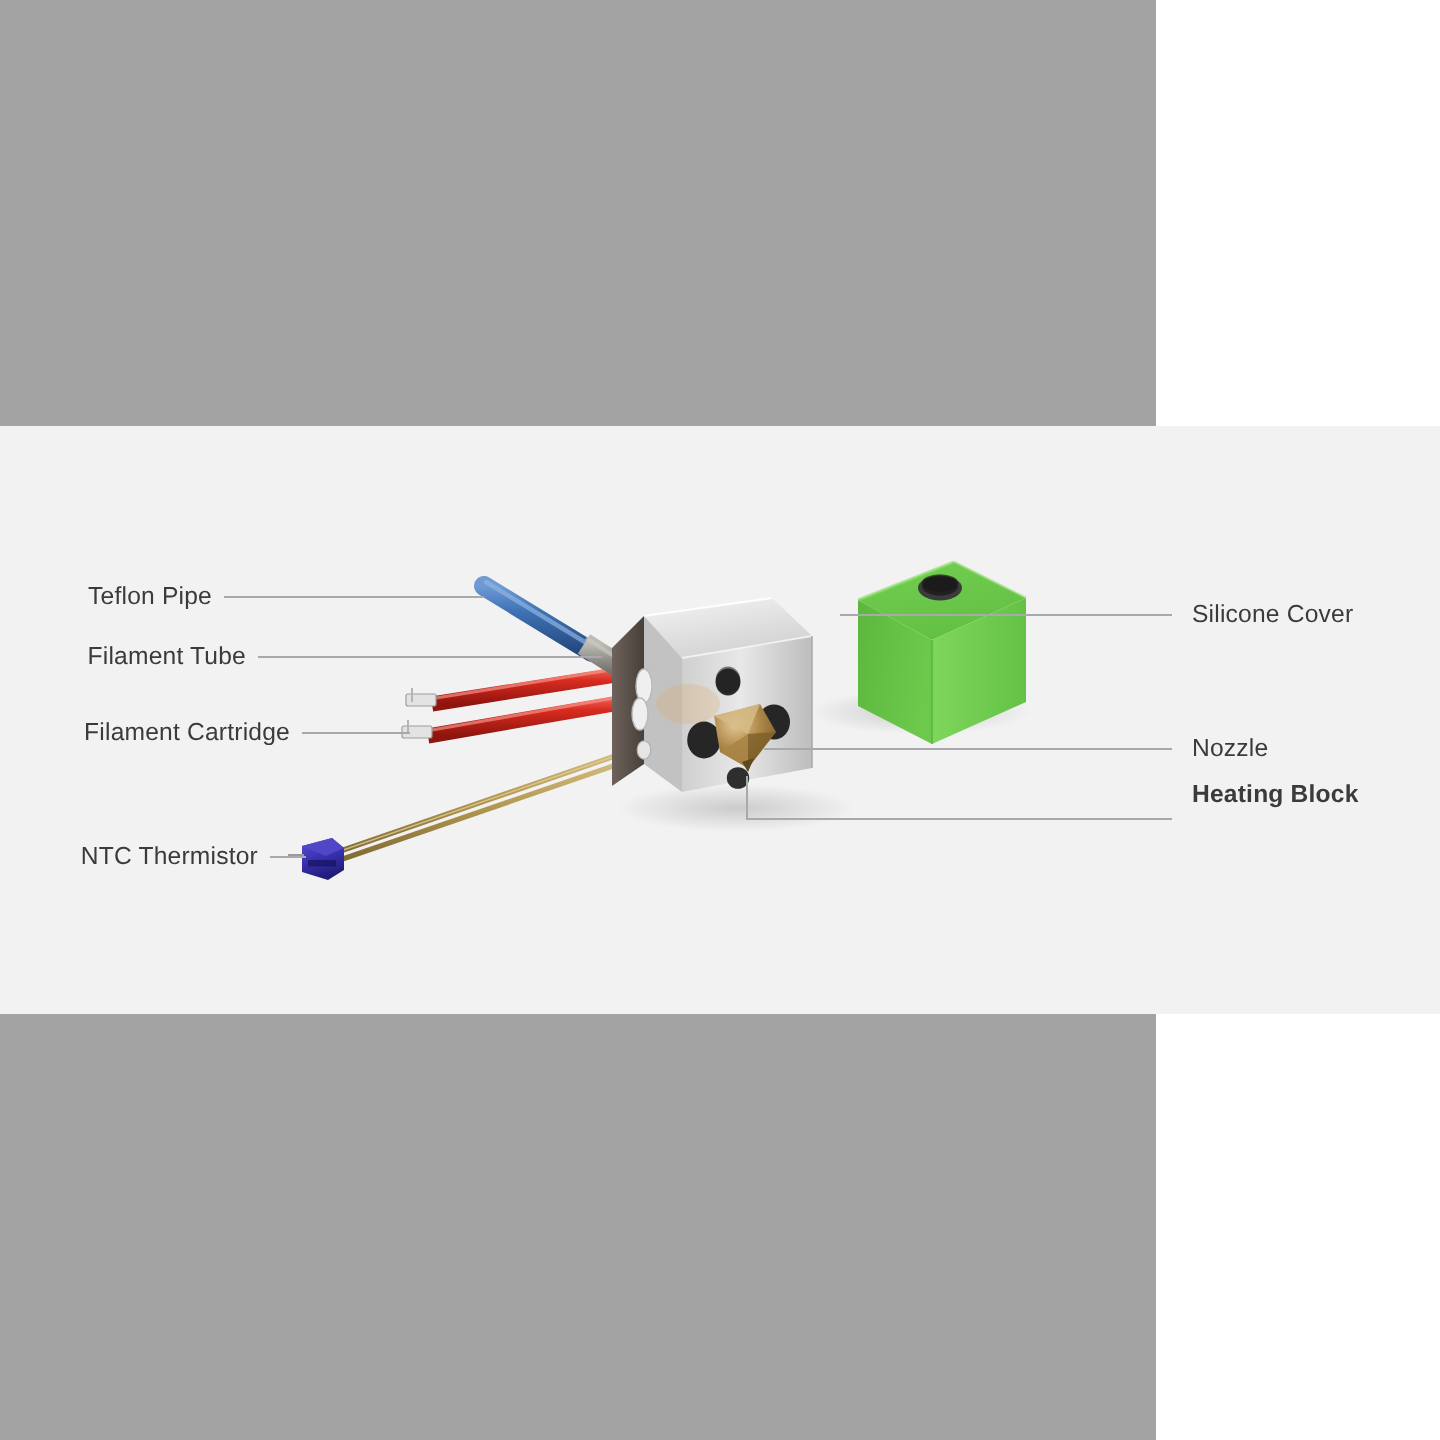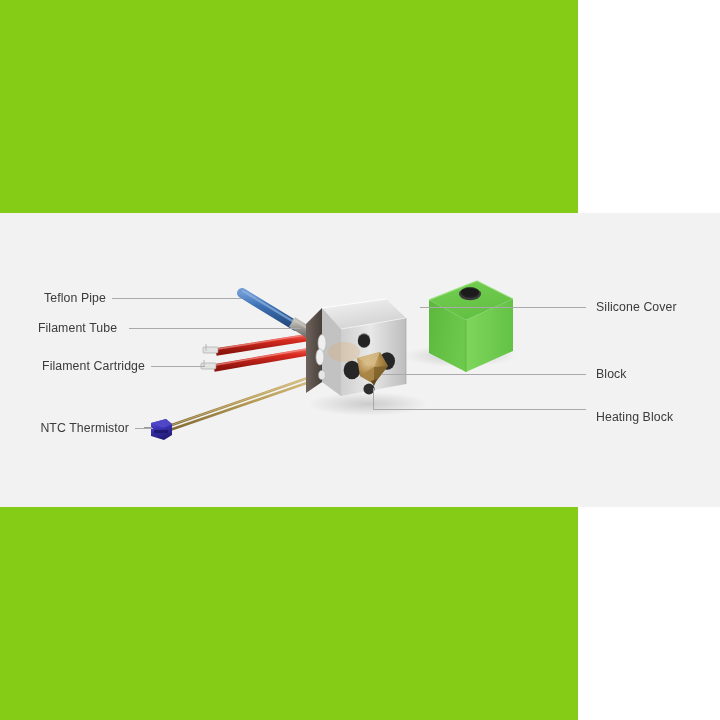--- a/index.html
+++ b/index.html
@@ -3,21 +3,21 @@
 <meta charset="utf-8">
 <title>Hotend Parts Diagram</title>
 <style>
   html,body{margin:0;padding:0;}
   body{
     width:720px;height:720px;
     background:#ffffff;
     font-family:"Liberation Sans","DejaVu Sans",sans-serif;
     overflow:hidden;
   }
-  #stage{position:relative;width:578px;height:720px;background:#84cc16;}
+  #stage{position:relative;width:578px;height:720px;background:#a3a3a3;}
 
   
   .panel{
     position:absolute;left:0;top:213px;width:720px;height:294px;
     background:#f2f2f2;
   }
 
   
   .label{
     position:absolute;
@@ -205,33 +205,33 @@
   <div class="leader" style="left:135px;top:428px;width:18px;"></div>
 
   <div class="leader" style="left:420px;top:307px;width:166px;"></div>
   <div class="leader" style="left:382px;top:374px;width:204px;"></div>
   <div class="leader" style="left:373px;top:409px;width:213px;"></div>
   <div class="leader v" style="left:373px;top:388px;width:1px;height:22px;"></div>
 
   <div class="label left" style="left:0px;top:292px;width:106px;">
     <span>Teflon Pipe</span>
   </div>
-  <div class="label left" style="left:16px;top:322px;width:123px;text-align:center;">
+  <div class="label left" style="left:0px;top:322px;width:123px;">
     <span>Filament Tube</span>
   </div>
   <div class="label left" style="left:0px;top:360px;width:145px;">
     <span>Filament Cartridge</span>
   </div>
   <div class="label left" style="left:0px;top:422px;width:129px;text-align:right;">
     <span>NTC Thermistor</span>
   </div>
 
   <div class="label right" style="left:596px;top:301px;">
     <span>Silicone Cover</span>
   </div>
   <div class="label right" style="left:596px;top:368px;">
-    <span>Block</span>
-  </div>
-  <div class="label right" style="left:596px;top:411px;">
+    <span>Nozzle</span>
+  </div>
+  <div class="label right" style="left:596px;top:391px;font-weight:bold;">
     <span>Heating Block</span>
   </div>
 
 </div>
 
 </body></html>

